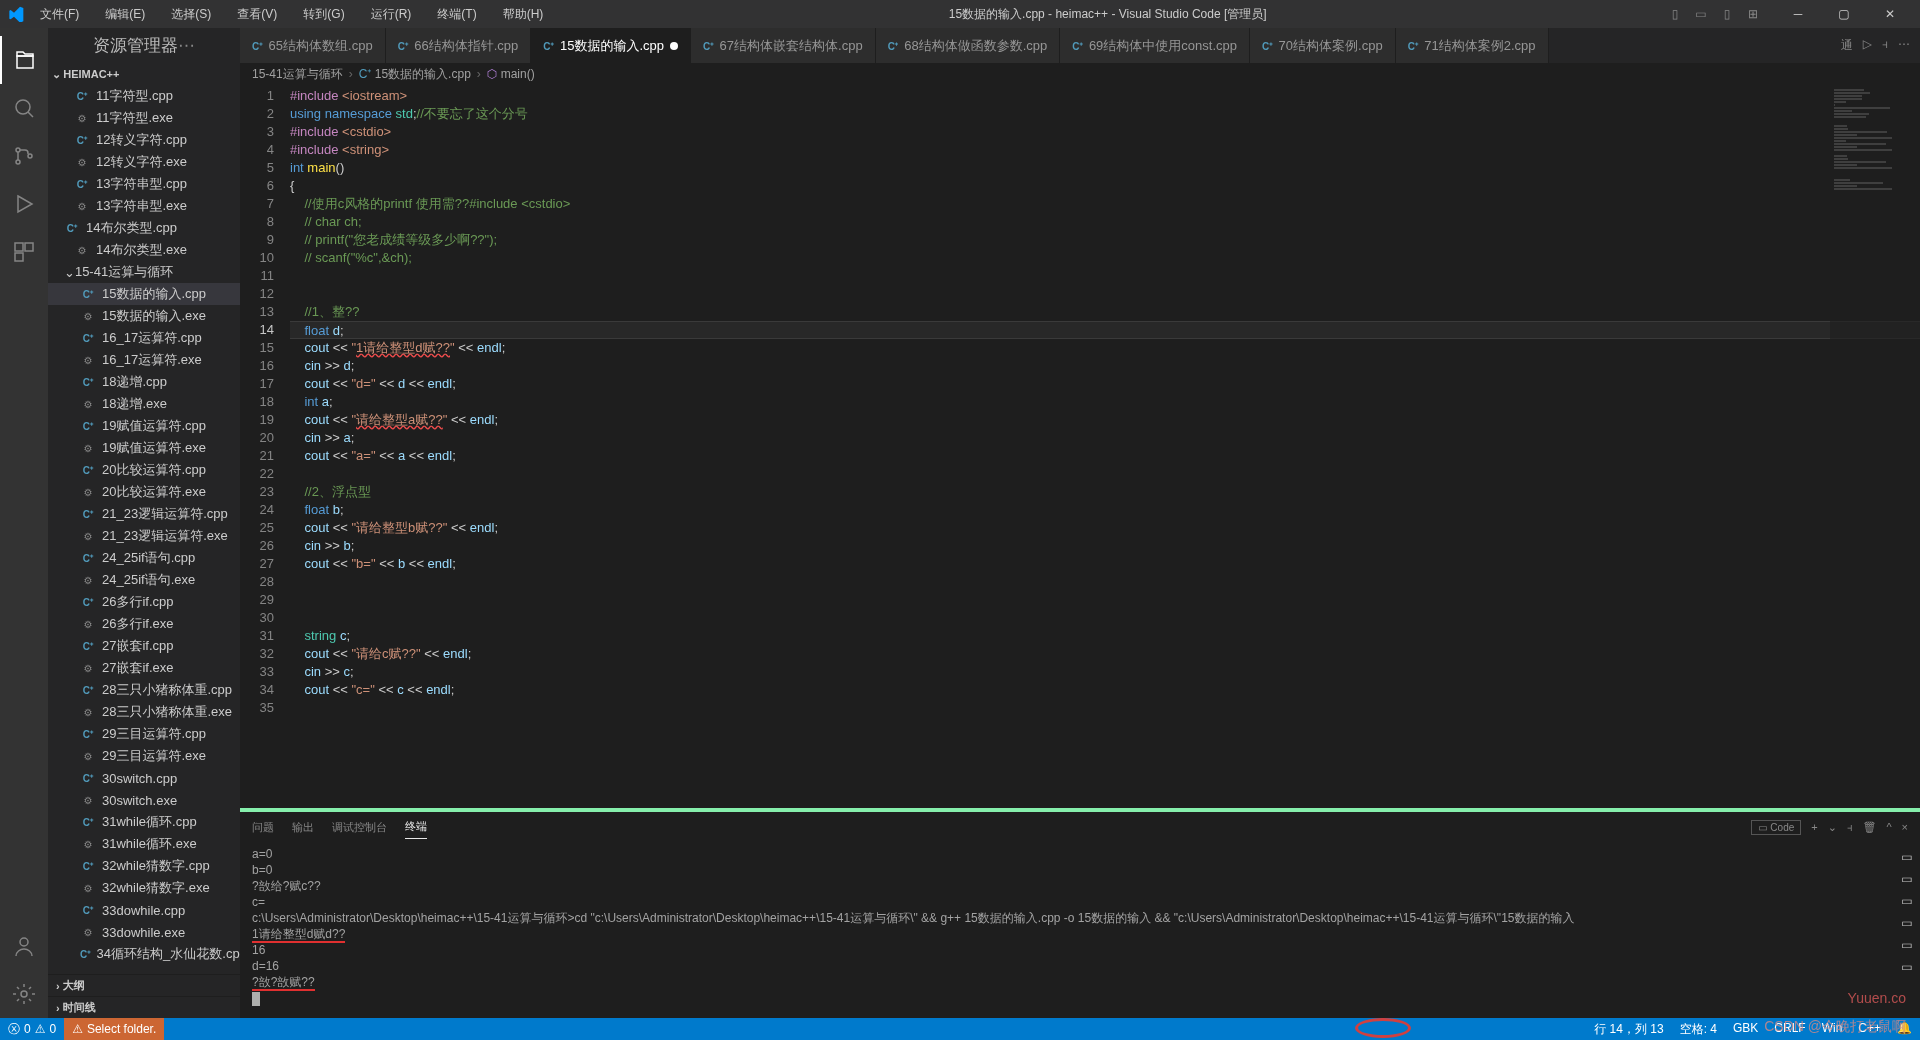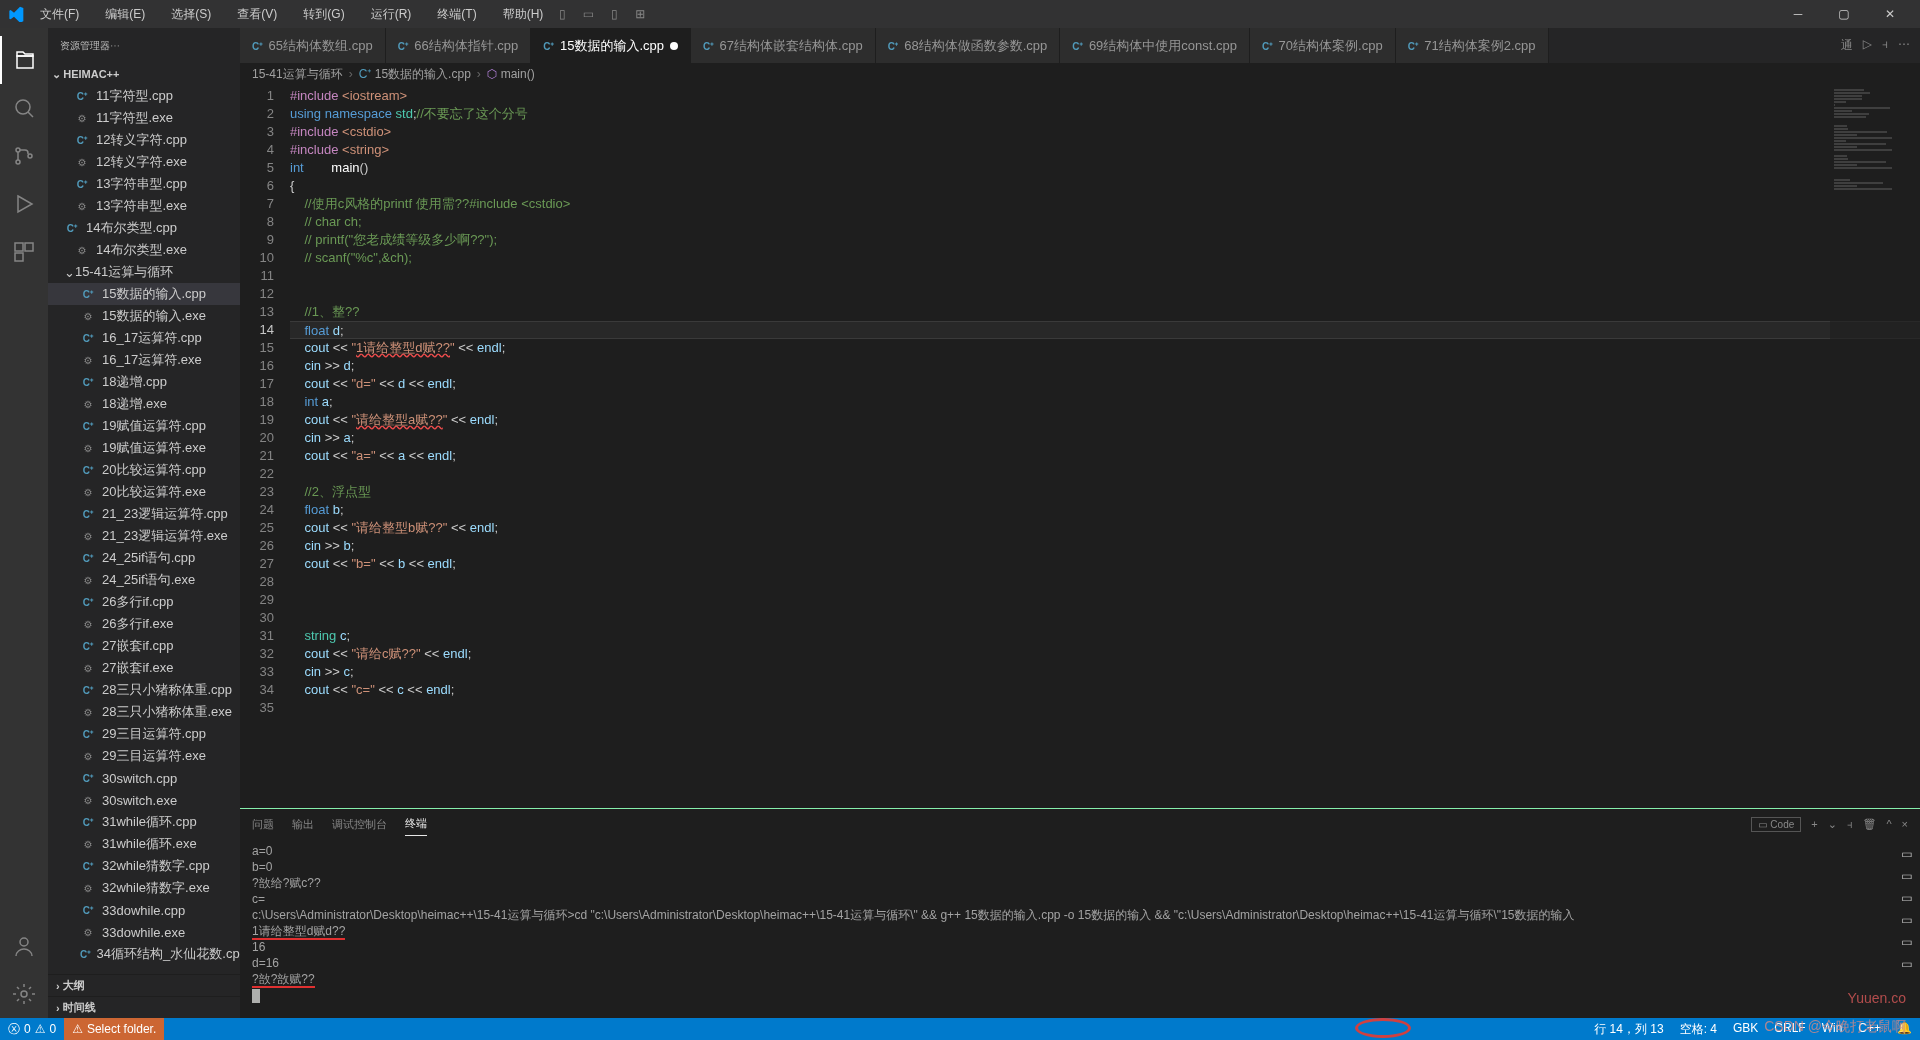--- a/index.html
+++ b/index.html
@@ -12,21 +12,21 @@
 .titlebar .window-controls { display: flex; gap: 2px; margin-left: auto; }
 .titlebar .win-btn { width: 44px; height: 28px; display: flex; align-items: center; justify-content: center; color: #cccccc; }
 .titlebar .layout-btns { display: flex; gap: 4px; margin-right: 12px; }
 .titlebar .layout-btn { width: 22px; height: 22px; display: flex; align-items: center; justify-content: center; color: #888; }
 .main { display: flex; height: calc(100% - 28px - 22px); }
 .activity-bar { width: 48px; background: #333333; display: flex; flex-direction: column; align-items: center; padding-top: 8px; }
 .activity-bar .icon { width: 48px; height: 48px; display: flex; align-items: center; justify-content: center; color: #858585; cursor: pointer; }
 .activity-bar .icon.active { color: #ffffff; border-left: 2px solid #fff; }
 .activity-bar .spacer { flex: 1; }
 .sidebar { width: 192px; background: #252526; display: flex; flex-direction: column; }
-.sidebar-header { height: 35px; display: flex; align-items: center; justify-content: flex-start; padding: 0 12px; color: #bbbbbb; font-size: 10px; }
+.sidebar-header { height: 35px; display: flex; align-items: center; justify-content: center; padding: 0 12px; color: #bbbbbb; font-size: 17px; }
 .sidebar-header .dots { color: #888; }
 .tree-header { height: 22px; display: flex; align-items: center; padding: 0 4px; background: #252526; font-weight: bold; font-size: 11px; }
 .tree-header .chevron { margin-right: 2px; }
 .tree { flex: 1; overflow-y: auto; font-size: 13px; }
 .tree-item { height: 22px; display: flex; align-items: center; padding-left: 26px; cursor: pointer; white-space: nowrap; }
 .tree-item.folder { padding-left: 16px; }
 .tree-item.active { background: #37373d; }
 .tree-item .file-icon { width: 16px; height: 16px; margin-right: 6px; display: inline-flex; align-items: center; justify-content: center; font-size: 10px; }
 .tree-item.cpp .file-icon { color: #519aba; }
 .tree-item.exe .file-icon::before { content: "⚙"; color: #888; }
@@ -48,25 +48,25 @@
 .code { flex: 1; font-family: Consolas, monospace; font-size: 13px; line-height: 18px; white-space: pre; padding-top: 2px; }
 .code .line { height: 18px; }
 .code .line.active { background: #282828; border: 1px solid #3a3a3a; border-left: none; border-right: none; }
 .minimap { width: 90px; background: #1e1e1e; position: absolute; right: 0; top: 0; height: 100%; opacity: 0.6; }
 .minimap-content { padding: 4px; }
 .minimap-line { height: 2px; margin-bottom: 1px; background: #555; }
 .kw { color: #569cd6; }
 .kw2 { color: #c586c0; }
 .str { color: #ce9178; }
 .cmt { color: #6a9955; }
-.fn { color: #ffffff; margin-left: 24px; }
+.fn { color: #fde047; }
 .var { color: #9cdcfe; }
 .type { color: #4ec9b0; }
 .wavy { text-decoration: wavy underline #f14c4c; }
-.panel { height: 210px; border-top: 1px solid #86efac; display: flex; flex-direction: column; background: #1e1e1e; }
+.panel { height: 210px; border-top: 4px solid #86efac; display: flex; flex-direction: column; background: #1e1e1e; }
 .panel-tabs { height: 30px; display: flex; align-items: center; padding: 0 12px; gap: 18px; font-size: 11px; }
 .panel-tab { color: #888; padding: 4px 0; cursor: pointer; }
 .panel-tab.active { color: #e7e7e7; border-bottom: 1px solid #e7e7e7; }
 .panel-actions { margin-left: auto; display: flex; gap: 10px; color: #888; align-items: center; }
 .panel-actions .code-btn { border: 1px solid #555; padding: 1px 6px; font-size: 10px; display: flex; align-items: center; gap: 4px; }
 .terminal { flex: 1; padding: 4px 12px; font-family: Consolas, monospace; font-size: 12px; line-height: 16px; color: #a3a3a3; overflow: auto; }
 .terminal .tline { white-space: pre-wrap; word-break: break-all; }
 .terminal .underline-red { border-bottom: 2px solid #e03030; }
 .terminal .cursor { display: inline-block; width: 8px; height: 14px; background: #aeafad; vertical-align: middle; }
 .panel-side { width: 26px; background: #1e1e1e; display: flex; flex-direction: column; align-items: center; gap: 8px; padding-top: 8px; }
@@ -88,20 +88,21 @@
   <div class="menu" id="menu">
       <div class="menu-item">文件(F)</div>
       <div class="menu-item">编辑(E)</div>
       <div class="menu-item">选择(S)</div>
       <div class="menu-item">查看(V)</div>
       <div class="menu-item">转到(G)</div>
       <div class="menu-item">运行(R)</div>
       <div class="menu-item">终端(T)</div>
       <div class="menu-item">帮助(H)</div>
     </div>
+  <div class="title">15数据的输入.cpp - heimac++ - Visual Studio Code [管理员]</div>
   <div class="layout-btns">
     <div class="layout-btn">▯</div>
     <div class="layout-btn">▭</div>
     <div class="layout-btn">▯</div>
     <div class="layout-btn">⊞</div>
   </div>
   <div class="window-controls">
     <div class="win-btn">─</div>
     <div class="win-btn">▢</div>
     <div class="win-btn">✕</div>

